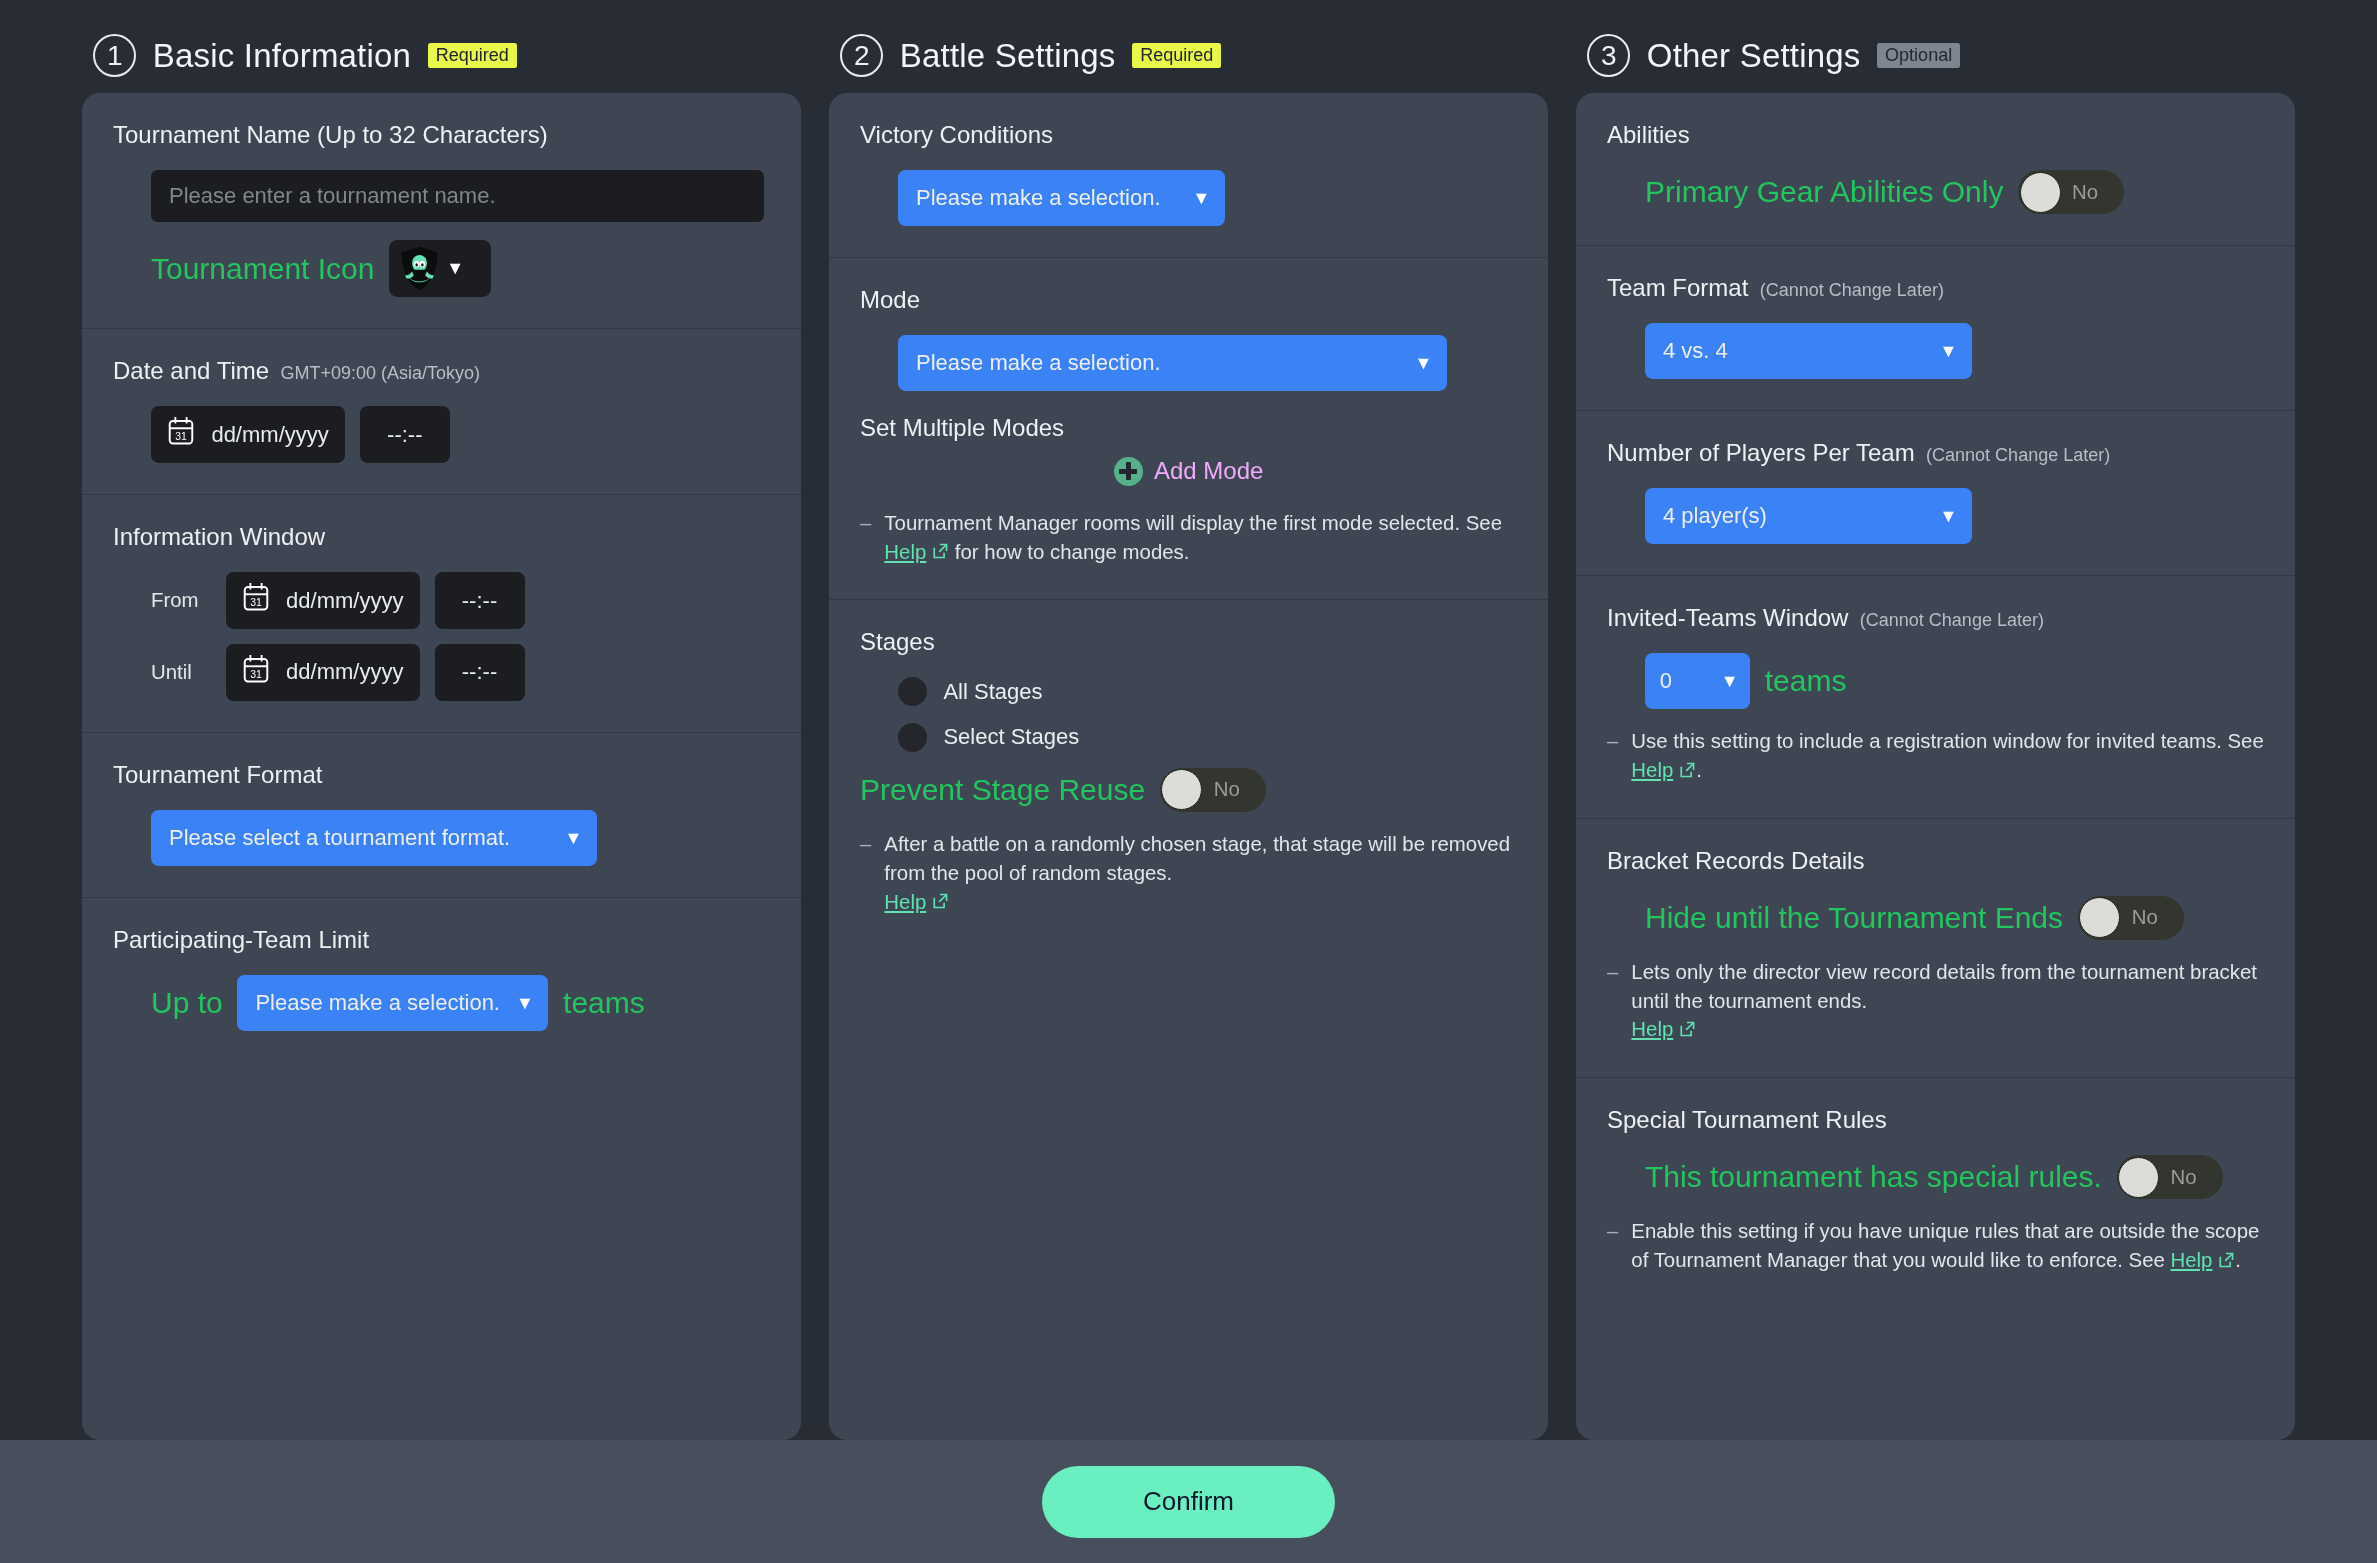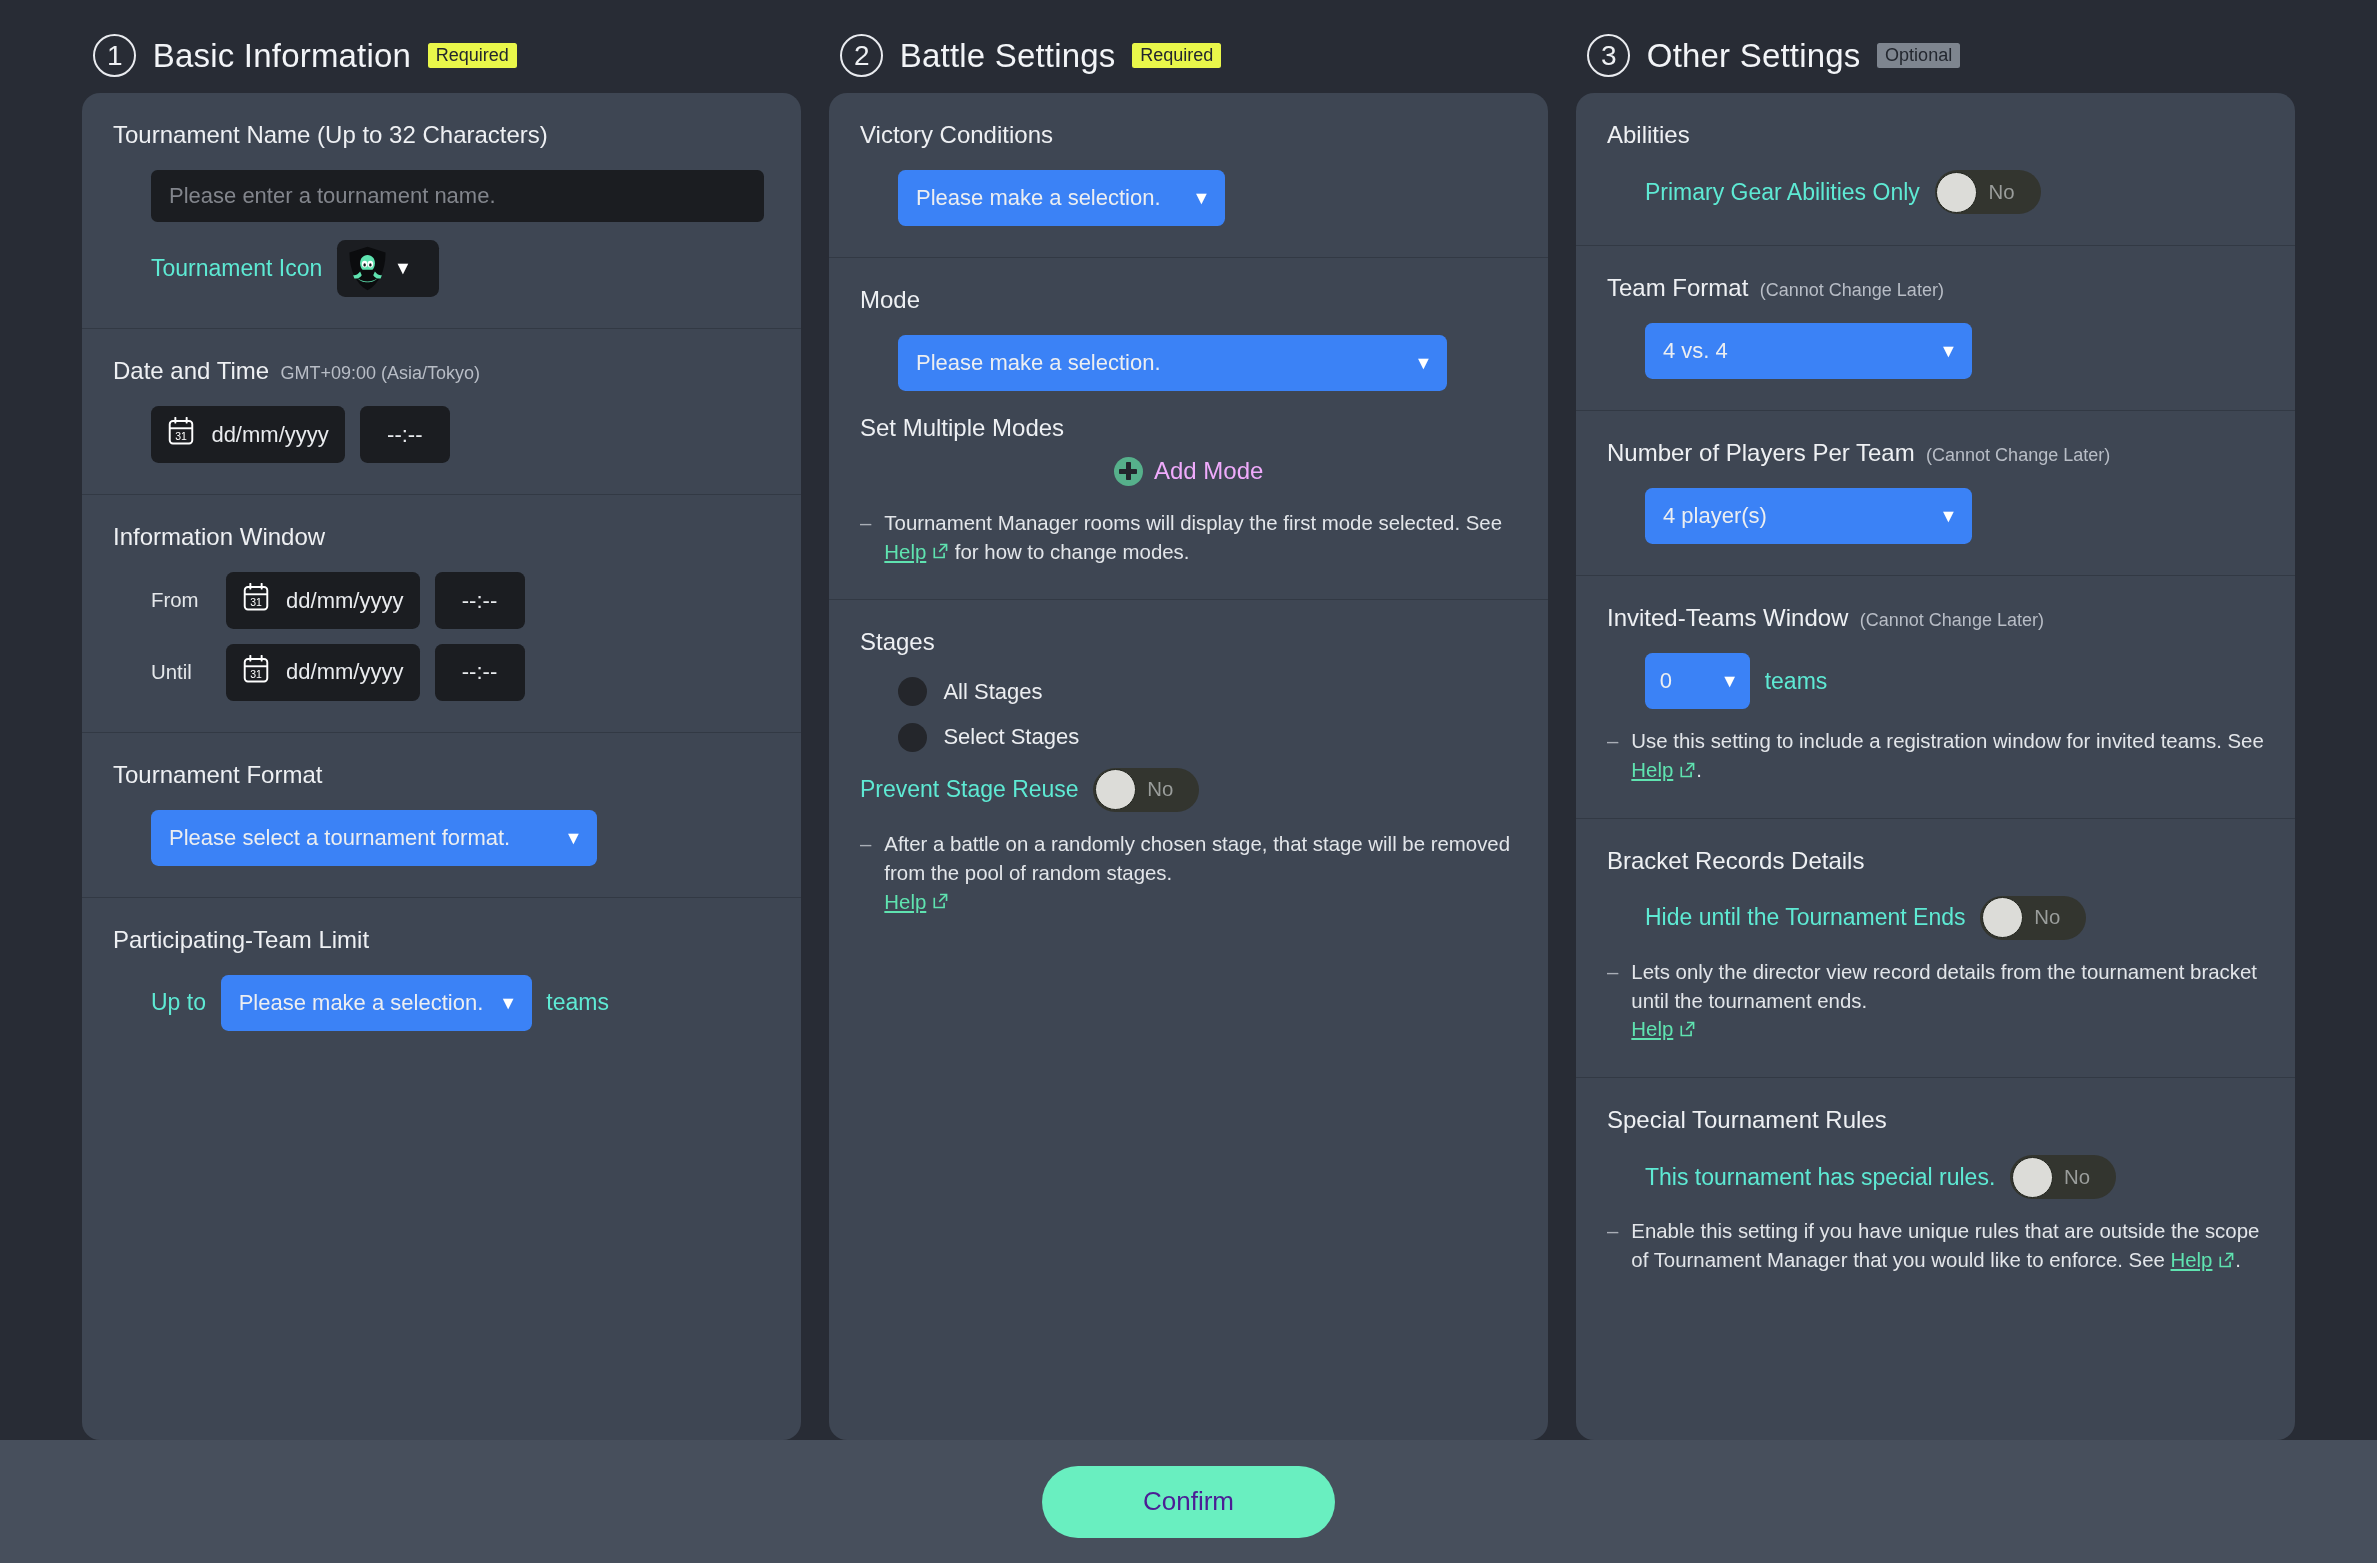--- a/index.html
+++ b/index.html
@@ -101,21 +101,21 @@
     display: inline-flex; align-items: center; gap: 16px;
     padding: 0 16.4px; font-size: 22px; color: #e9ebee; cursor: pointer;
   }
   .time-box {
     background: #1b1d21; border-radius: 7.4px; height: 57px; width: 90px;
     display: inline-flex; align-items: center; justify-content: center;
     font-size: 22px; color: #e9ebee; cursor: pointer;
   }
   .reg-label { font-size: 20.4px; color: #e4e7ea; width: 60px; }
 
-  .label-inline { font-size: 23px; color: #5eead4; white-space: nowrap; }
+  .label-inline { font-size: 30px; color: #22c55e; white-space: nowrap; }
 
   
   .toggle {
     display: inline-flex; align-items: center;
     background: #33352f; border-radius: 24.5px;
     height: 44px; min-width: 106px; padding: 0 16.4px 0 0;
     cursor: pointer; position: relative;
   }
   .toggle .knob {
     width: 41px; height: 41px; border-radius: 50%;
@@ -160,21 +160,21 @@
     white-space: nowrap;
   }
   .ext { display: inline-block; vertical-align: -1.6px; margin-left: 4.9px; }
 
   
   .footer {
     height: 123px; background: #474f5c;
     display: flex; align-items: center; justify-content: center;
   }
   .confirm-btn {
-    background: #69efc0; color: #4c1d95;
+    background: #69efc0; color: #0f172a;
     border: none; border-radius: 36px;
     width: 293px; height: 72px;
     font-size: 26px; font-family: "Liberation Sans", sans-serif;
     cursor: pointer;
   }
 </style>
 </head>
 <body>
 
 <div class="page">

